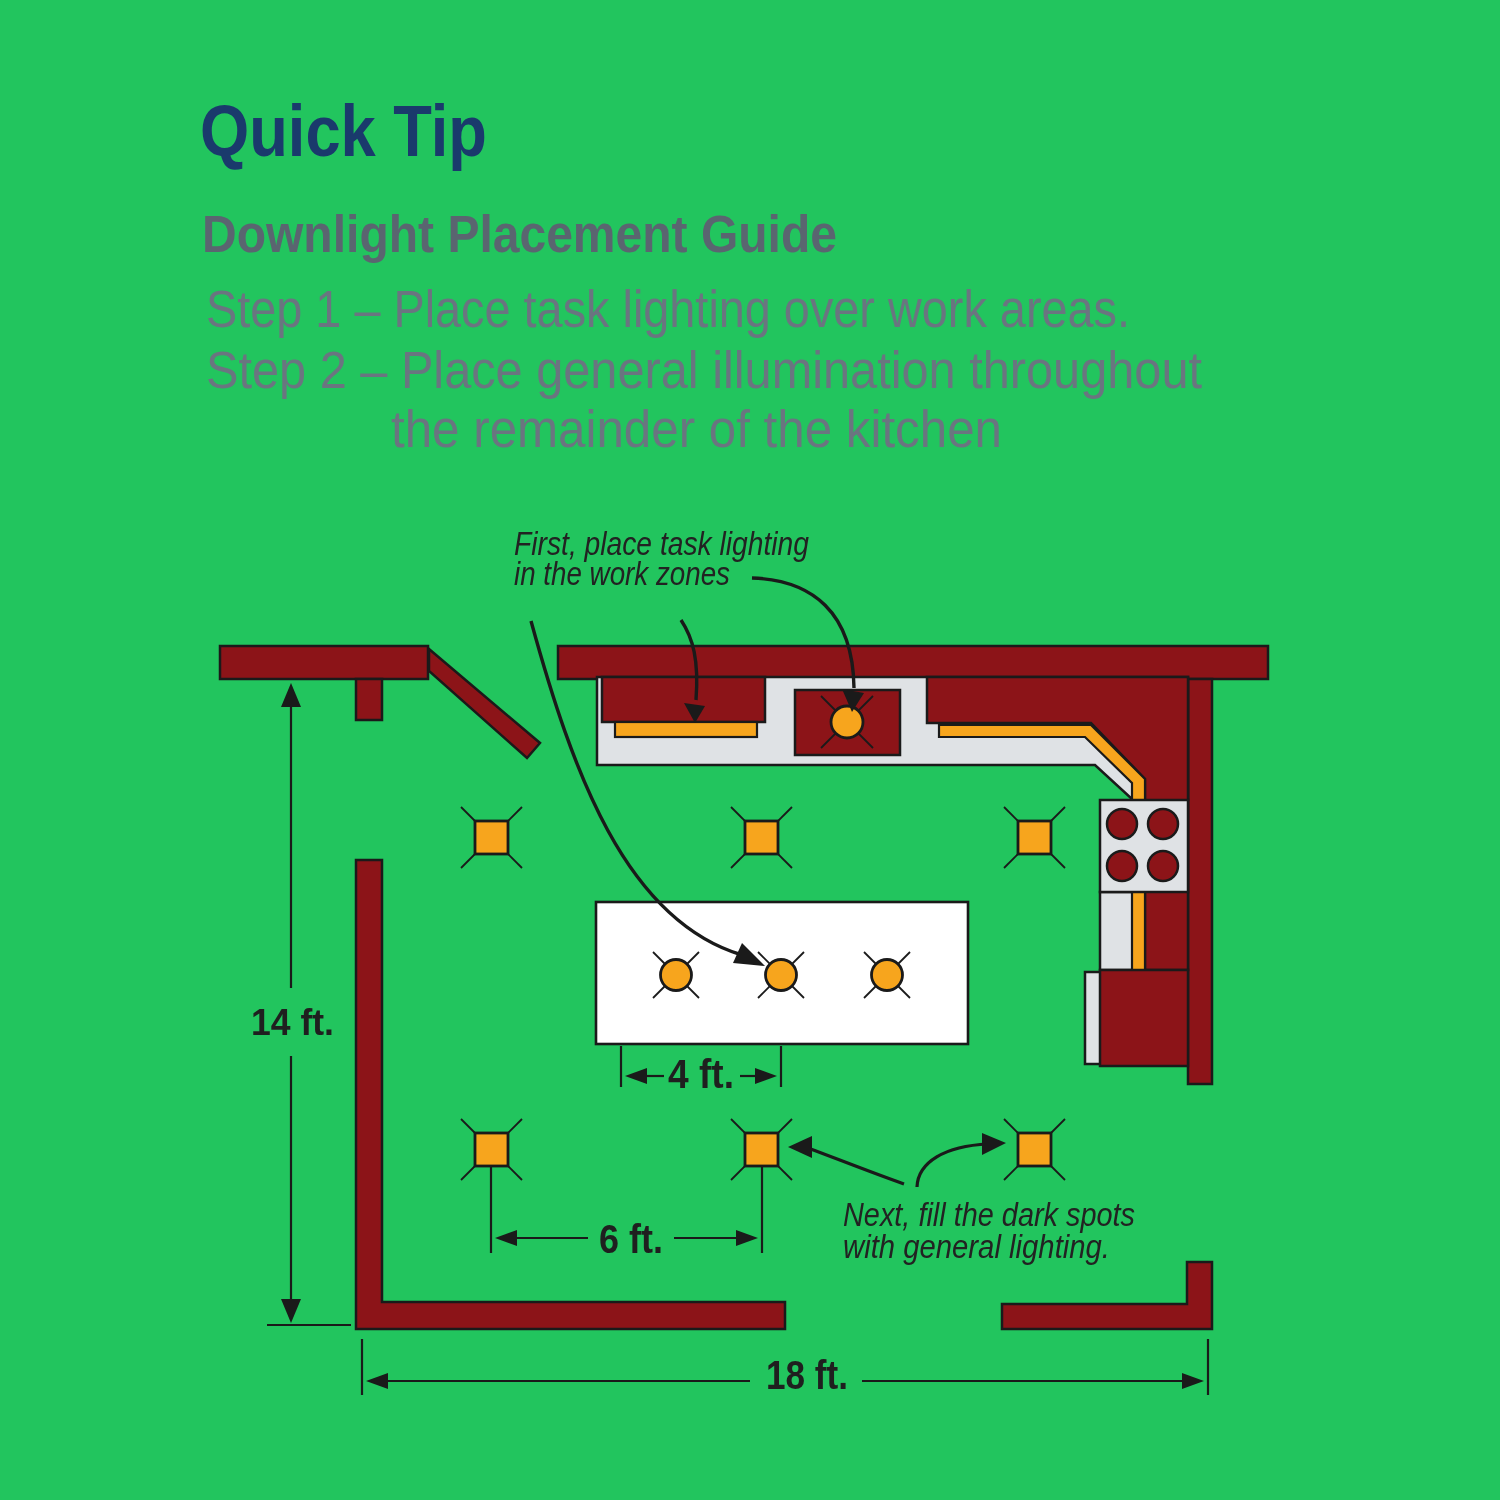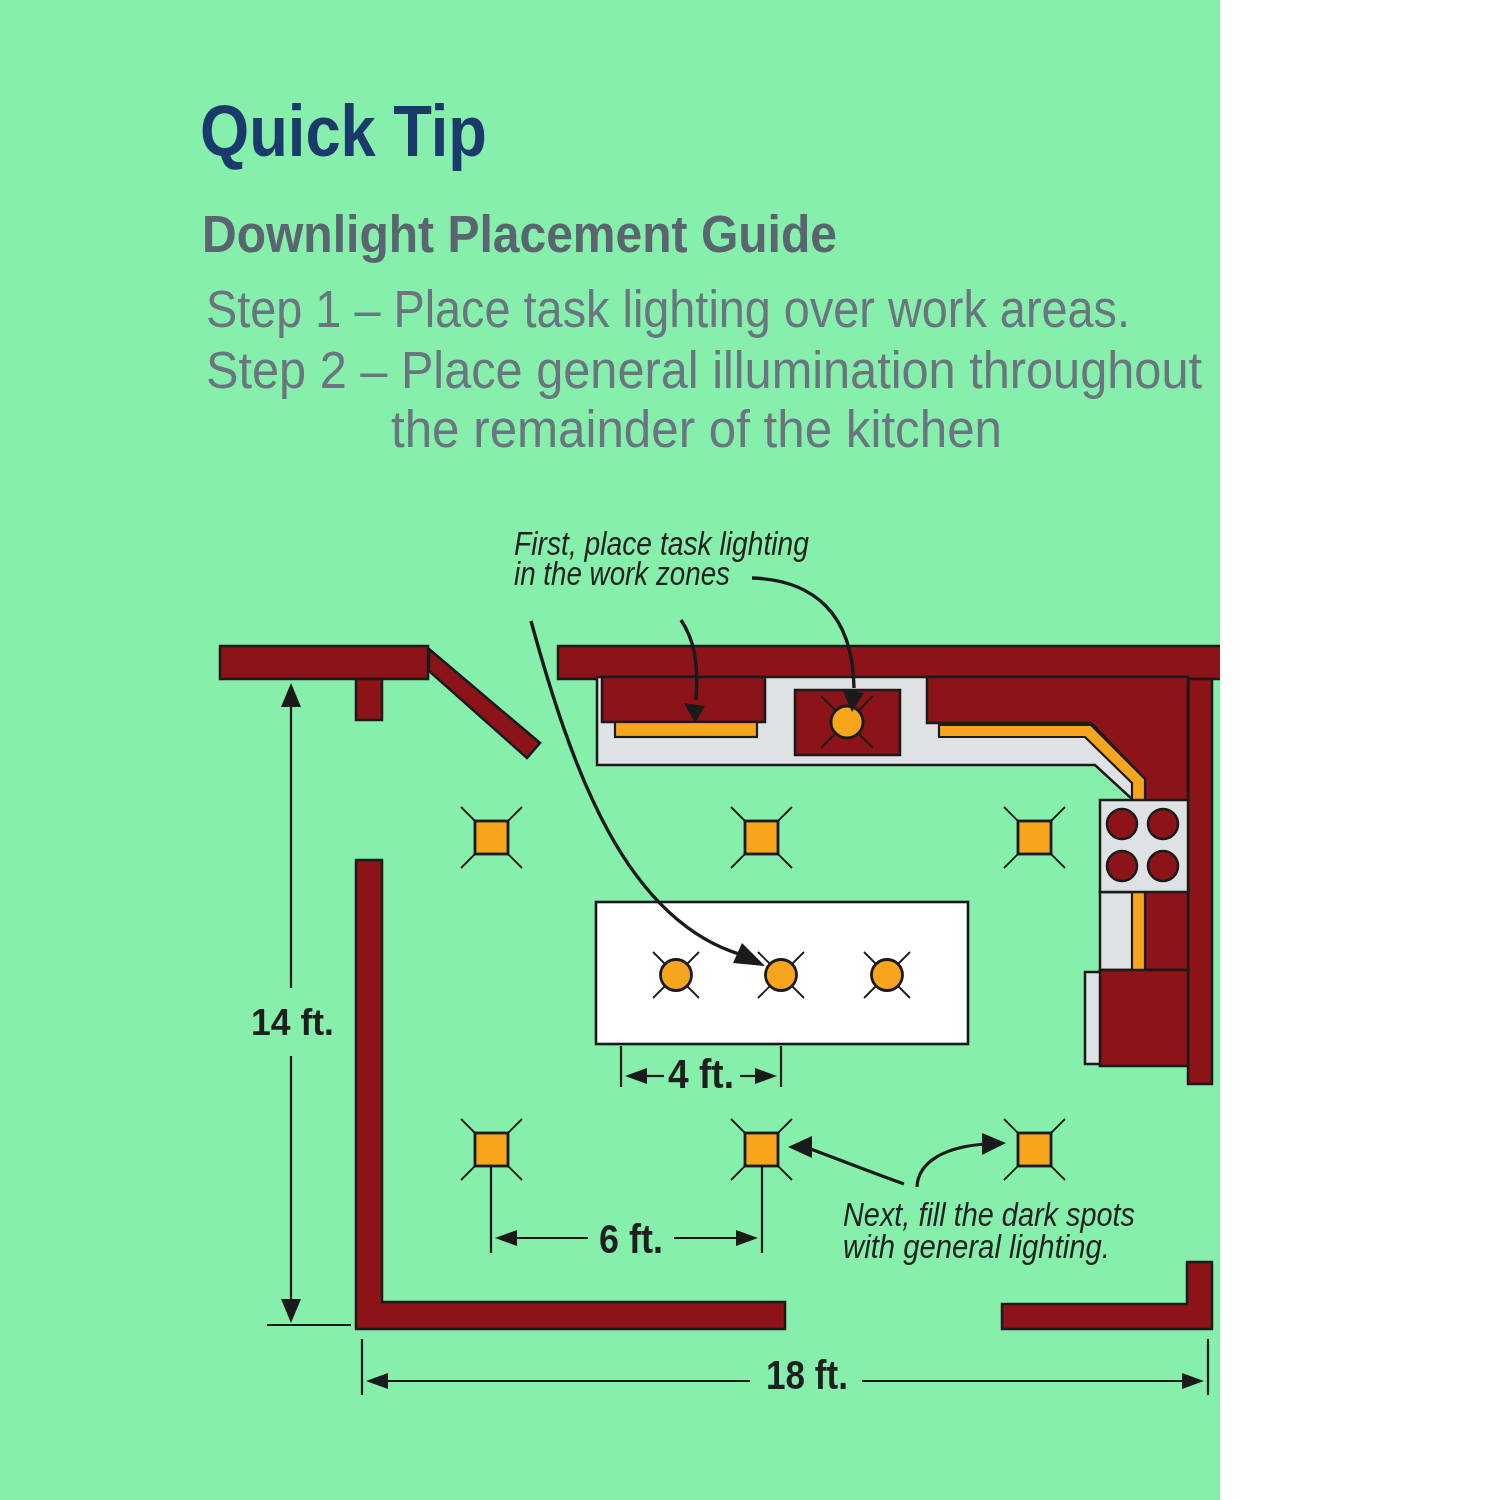--- a/index.html
+++ b/index.html
@@ -1,16 +1,16 @@
 <!DOCTYPE html>
 <html><head>
 <meta charset="utf-8">
 <style>
   html,body{margin:0;padding:0;background:#ffffff;}
-  #page{width:1220px;height:1500px;position:relative;background:#86efac;overflow:hidden;}
+  #page{width:1500px;height:1500px;position:relative;background:#22c55e;overflow:hidden;}
   svg{position:absolute;left:0;top:0;}
   text{font-family:"Liberation Sans", sans-serif;}
 </style>
 </head>
 <body>
 <div id="page">
 <svg width="1500" height="1500" viewBox="0 0 1500 1500">
 <defs>
 </defs>
 

